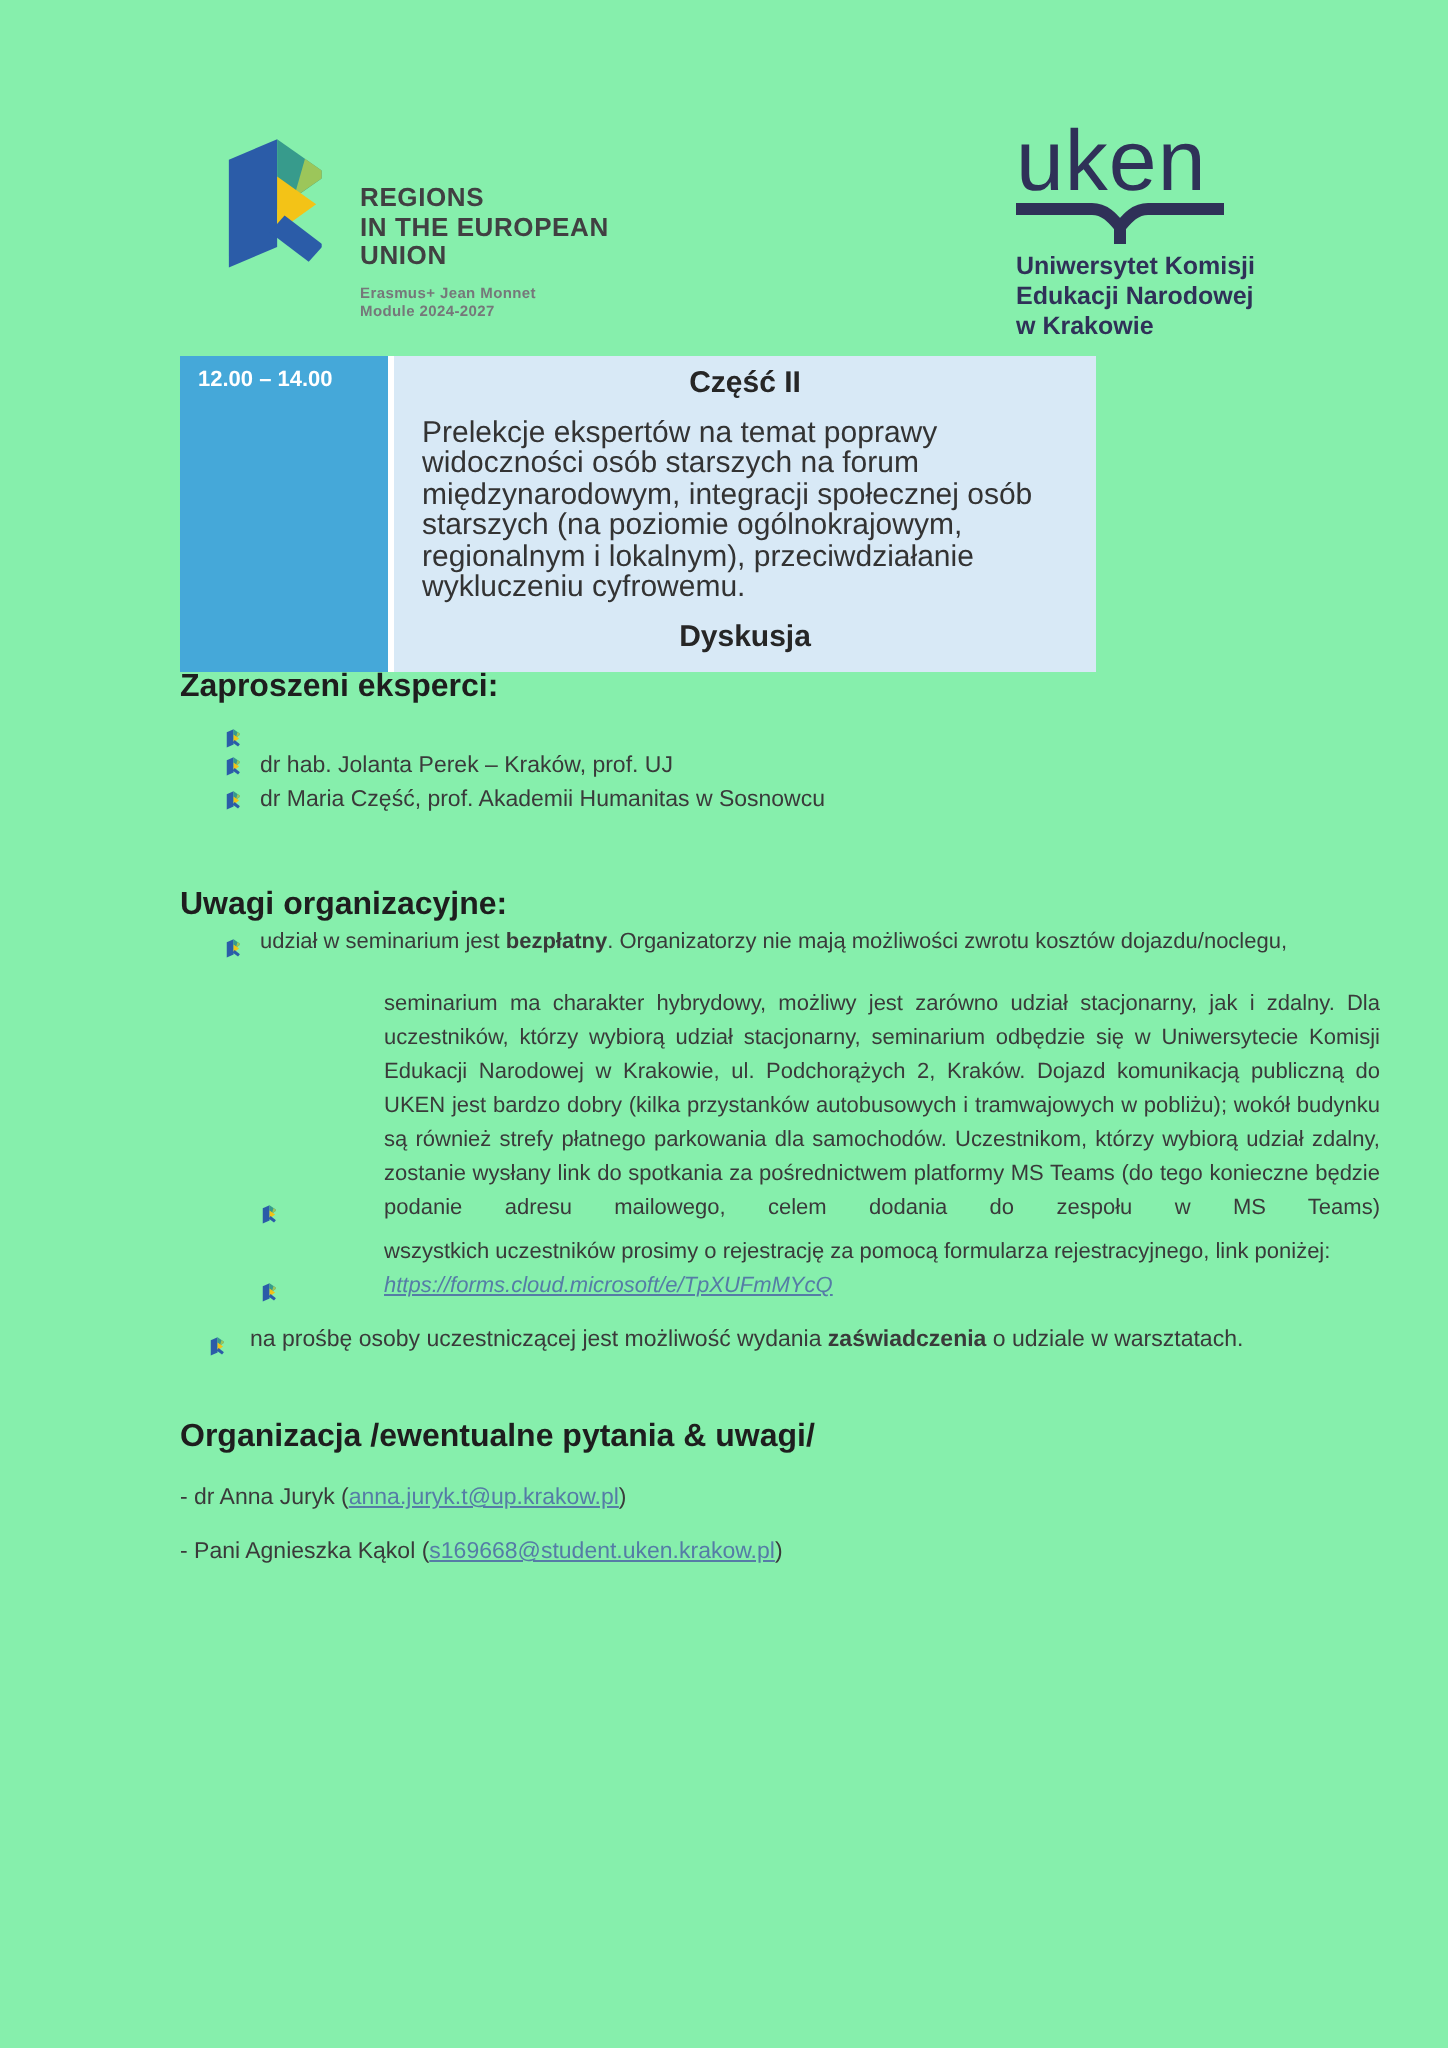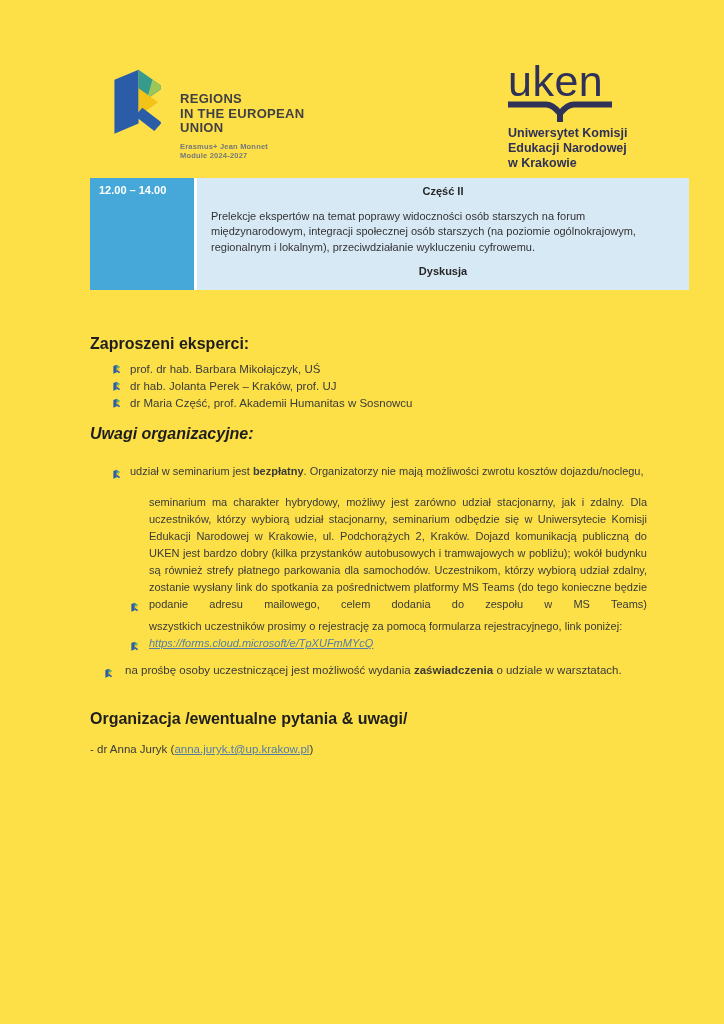--- a/index.html
+++ b/index.html
@@ -1,56 +1,56 @@
 <!DOCTYPE html>
 <html><head>
 <meta charset="utf-8">
 <style>
   * { margin:0; padding:0; box-sizing:border-box; }
   html,body { background:#e9e9e9; }
   .page {
     position:relative; width:724px; height:1024px; margin:0 auto;
-    background:#fde047; overflow:hidden;
+    background:#86efac; overflow:hidden;
     font-family:"Liberation Sans", sans-serif; color:#3a3a3a;
   }
 
   
   .regions-logo { position:absolute; left:105px; top:65px; display:flex; }
   .regions-mark { width:56px; height:78px; flex-shrink:0; }
   .regions-text { margin-left:19px; padding-top:27px; }
   .regions-title { font-size:13px; font-weight:700; color:#414042; line-height:14.5px; letter-spacing:0.3px; }
   .regions-sub { margin-top:6px; font-size:7.5px; font-weight:700; color:#76777a; line-height:9.5px; letter-spacing:0.2px; }
 
   .uken-logo { position:absolute; left:508px; top:60px; width:170px; color:#2f3158; }
   .uken-word { font-size:43px; font-weight:400; line-height:42px; letter-spacing:0.5px; color:#2f3158; }
   .uken-book { display:block; width:104px; height:22px; margin-top:-1px; }
   .uken-univ { margin-top:3px; font-size:12.5px; font-weight:600; line-height:15px; color:#2f3158; }
 
   
-  .schedule { position:absolute; left:90px; top:178px; width:599px; display:flex; align-items:stretch; }
+  .schedule { position:absolute; left:90px; top:178px; width:458px; display:flex; align-items:stretch; }
   .time-cell {
     width:107px; flex-shrink:0; background:#45a8d9; color:#ffffff;
     font-size:11px; font-weight:700; padding:6px 9px; border-right:3px solid #ffffff;
   }
-  .content-cell { flex:1; background:#d8e9f6; padding:6px 14px 10px 14px; font-size:11px; line-height:15.5px; color:#333333; }
+  .content-cell { flex:1; background:#d8e9f6; padding:6px 14px 10px 14px; font-size:15px; line-height:15.5px; color:#333333; }
   .part-title { text-align:center; font-weight:700; color:#262626; }
   .part-desc { margin-top:9px; text-align:left; }
   .discussion { margin-top:9px; text-align:center; font-weight:700; color:#262626; }
 
   
   .sec-heading { position:absolute; left:90px; font-size:16px; font-weight:700; color:#1e1e1e;text-align:center; }
   #experts-heading { top:335px; }
-  #notes-heading { top:425px;font-style:italic; }
+  #notes-heading { top:444px; }
   #org-heading { top:710px; }
 
   
   .bullet-row { position:absolute; left:90px; display:flex; align-items:flex-end; font-size:11.5px; line-height:17px; color:#3a3a3a; }
   .bullet-row .r-bullet { flex-shrink:0; width:8px; height:11px; margin-top:3px; }
   .lvl1 { padding-left:22px; } .lvl1 .r-bullet { margin-right:10px; }
-  .lvl2 { padding-left:40px; } .lvl2 .r-bullet { margin-right:11px; }
+  .lvl2 { padding-left:40px;gap:43px; } .lvl2 .r-bullet { margin-right:11px; }
 
   #experts-list { position:absolute; left:90px; top:361px; }
   .expert-item { display:flex; align-items:flex-start; padding-left:22px; font-size:11.5px; line-height:17px; color:#3a3a3a; }
   .expert-item .r-bullet { flex-shrink:0; width:8px; height:11px; margin-top:3px; margin-right:10px; }
 
   #bullet-free { top:463px; font-size:11px; white-space:nowrap; }
   #bullet-hybrid { top:494px; font-size:11px; }
   #bullet-hybrid .just { width:498px; text-align:justify; text-align-last:justify; line-height:17px; }
   #bullet-reg { top:618px; font-size:11px; }
   #bullet-cert { top:662px; padding-left:14px; font-size:11.5px; white-space:nowrap; }
@@ -124,21 +124,20 @@
       <div class="discussion">Dyskusja</div>
     </div>
   </div>
 
   <h2 class="sec-heading" id="experts-heading">Zaproszeni eksperci:</h2>
   <div id="experts-list">
     <div class="expert-item">
       <svg class="r-bullet" viewBox="0 0 60 84">
           <use href="#r-mark"></use>
         </svg>
-      <span>prof. dr hab. Barbara Mikołajczyk, UŚ</span>
     </div>
     <div class="expert-item">
       <svg class="r-bullet" viewBox="0 0 60 84">
           <use href="#r-mark"></use>
         </svg>
       <span>dr hab. Jolanta Perek – Kraków, prof. UJ</span>
     </div>
     <div class="expert-item">
       <svg class="r-bullet" viewBox="0 0 60 84">
           <use href="#r-mark"></use>
@@ -177,14 +176,15 @@
     <svg class="r-bullet" viewBox="0 0 60 84">
         <use href="#r-mark"></use>
       </svg>
     <span><span>na prośbę osoby uczestniczącej jest możliwość wydania </span><span class="b">zaświadczenia</span><span> o udziale w warsztatach.</span></span>
   </div>
 
   <h2 class="sec-heading" id="org-heading">Organizacja /ewentualne pytania &amp; uwagi/</h2>
 
   <p class="contact-line" id="contact-1"><span>- dr Anna Juryk (</span><a class="link">anna.juryk.t@up.krakow.pl</a><span>)</span></p>
 
+  <p class="contact-line" id="contact-2"><span>- Pani Agnieszka Kąkol (</span><a class="link">s169668@student.uken.krakow.pl</a><span>)</span></p>
 
 </div>
 
 </body></html>

